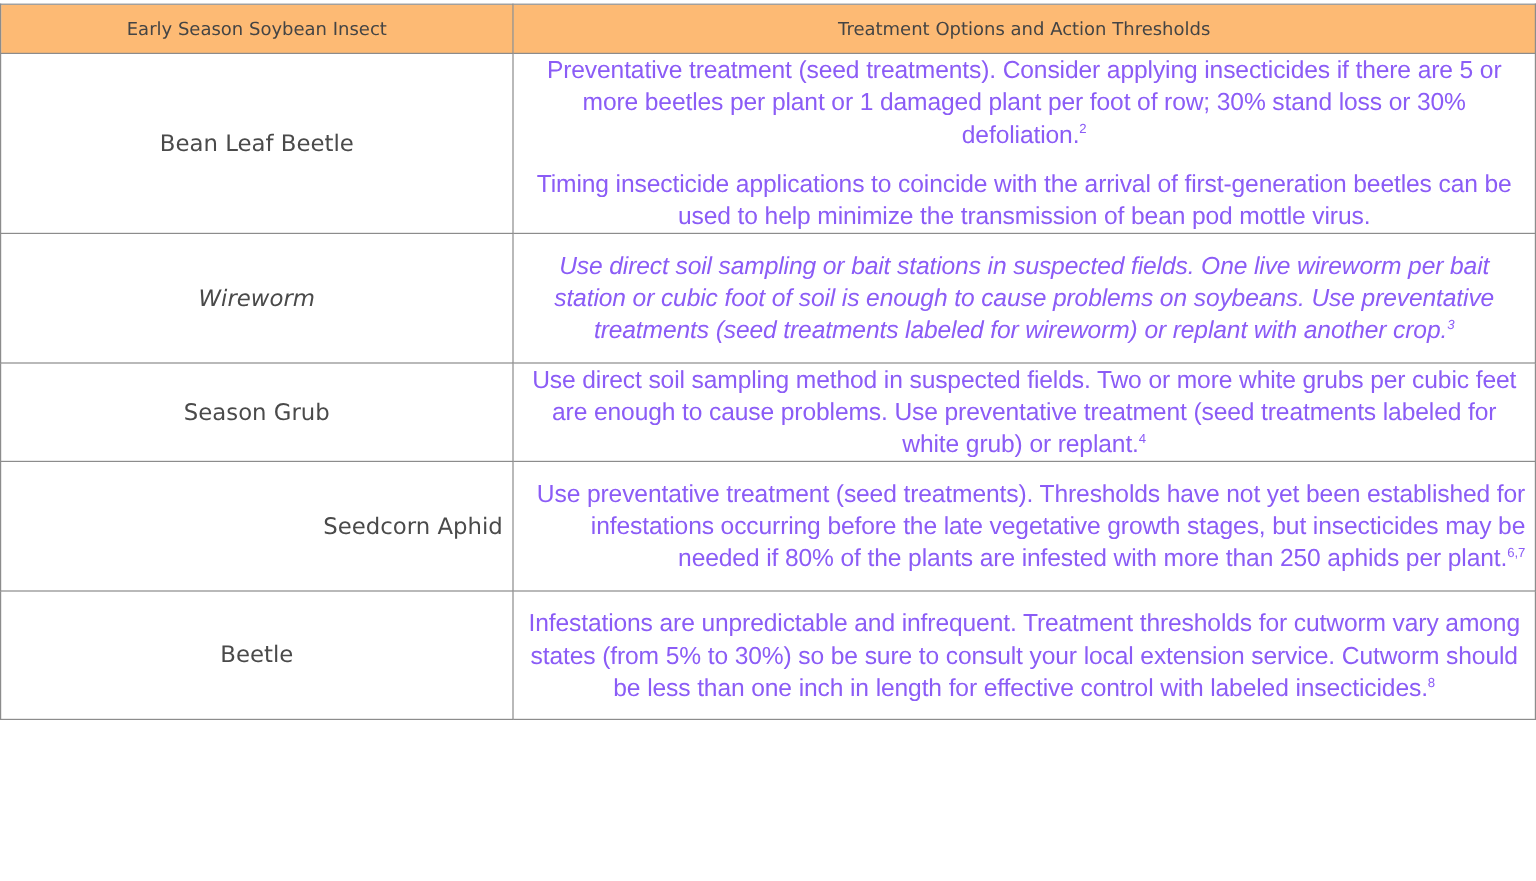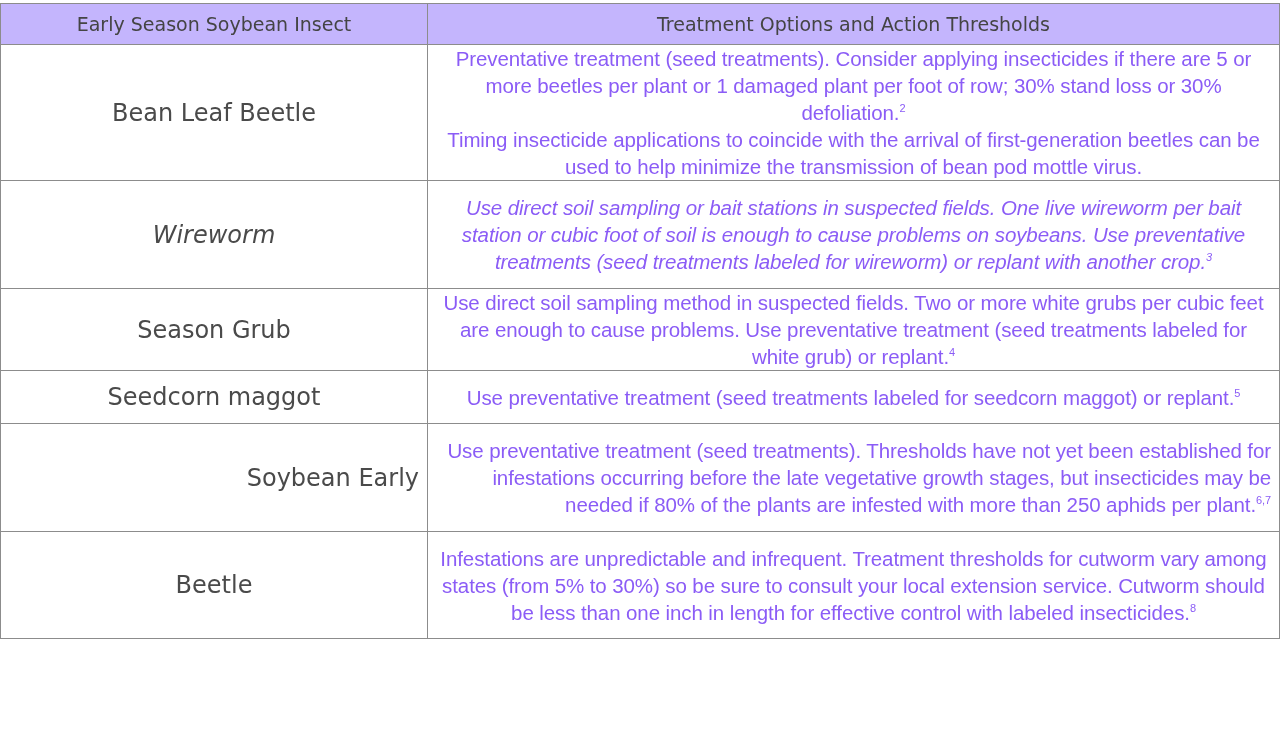--- a/index.html
+++ b/index.html
@@ -23,31 +23,31 @@
       table-layout: fixed;
     }
     table.pest-table th,
     table.pest-table td {
       border: 1.5px solid #8c8c8c;
       text-align: center;
       vertical-align: middle;
       padding: 0 8px;
     }
     table.pest-table th {
-      background: #c4b5fd;
-      font-size: 19px;
+      background: #fdba74;
+      font-size: 15px;
       font-weight: normal;
       height: 40px;
       color: #444444;
       margin-left: 44px;
     }
     col.col-insect { width: 427px; }
     col.col-treatment { width: 852px; }
     td.insect {
-      font-size: 24px;
+      font-size: 19px;
       color: #4a4a4a;
     }
     td.treatment {
       font-family: "Liberation Sans", sans-serif;
       font-size: 20.5px;
       line-height: 27px;
       color: #8b5cf6;
       padding: 8px 6px;
       letter-spacing: -0.1px;
     }
@@ -55,21 +55,21 @@
       font-size: 11px;
       vertical-align: super;
       line-height: 0;
     }
     tr.r1 td { height: 133px; }
     tr.r2 td { height: 107px; font-style: italic; }
     tr.r3 td { height: 79px; }
     tr.r4 td { height: 52px; }
     tr.r5 td { height: 107px; text-align: right; }
     tr.r6 td { height: 106px; text-align: center; }
-    .line { display: block; }
+    .line { display: block; margin-top: 14px; }
   </style>
 </head>
 <body>
 
 <table class="pest-table">
   <colgroup>
     <col class="col-insect">
     <col class="col-treatment">
   </colgroup>
   <thead>
@@ -91,28 +91,22 @@
       <td class="treatment">
         <span>Use direct soil sampling or bait stations in suspected fields. One live wireworm per bait station or cubic foot of soil is enough to cause problems on soybeans. Use preventative treatments (seed treatments labeled for wireworm) or replant with another crop.</span><sup>3</sup>
       </td>
     </tr>
     <tr class="r3">
       <td class="insect">Season Grub</td>
       <td class="treatment">
         <span>Use direct soil sampling method in suspected fields. Two or more white grubs per cubic feet are enough to cause problems. Use preventative treatment (seed treatments labeled for white grub) or replant.</span><sup>4</sup>
       </td>
     </tr>
-    <tr class="r4">
-      <td class="insect">Seedcorn maggot</td>
-      <td class="treatment">
-        <span>Use preventative treatment (seed treatments labeled for seedcorn maggot) or replant.</span><sup>5</sup>
-      </td>
-    </tr>
     <tr class="r5">
-      <td class="insect">Soybean Early</td>
+      <td class="insect">Seedcorn Aphid</td>
       <td class="treatment">
         <span>Use preventative treatment (seed treatments). Thresholds have not yet been established for infestations occurring before the late vegetative growth stages, but insecticides may be needed if 80% of the plants are infested with more than 250 aphids per plant.</span><sup>6,7</sup>
       </td>
     </tr>
     <tr class="r6">
       <td class="insect">Beetle</td>
       <td class="treatment">
         <span>Infestations are unpredictable and infrequent. Treatment thresholds for cutworm vary among states (from 5% to 30%) so be sure to consult your local extension service. Cutworm should be less than one inch in length for effective control with labeled insecticides.</span><sup>8</sup>
       </td>
     </tr>

